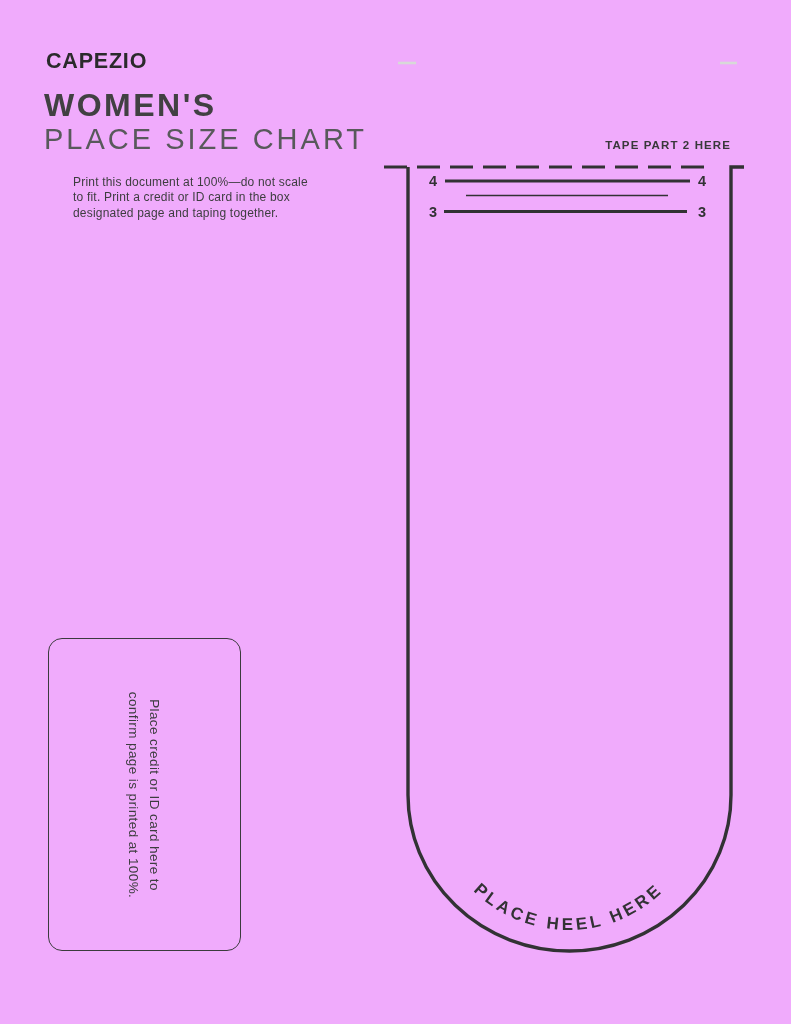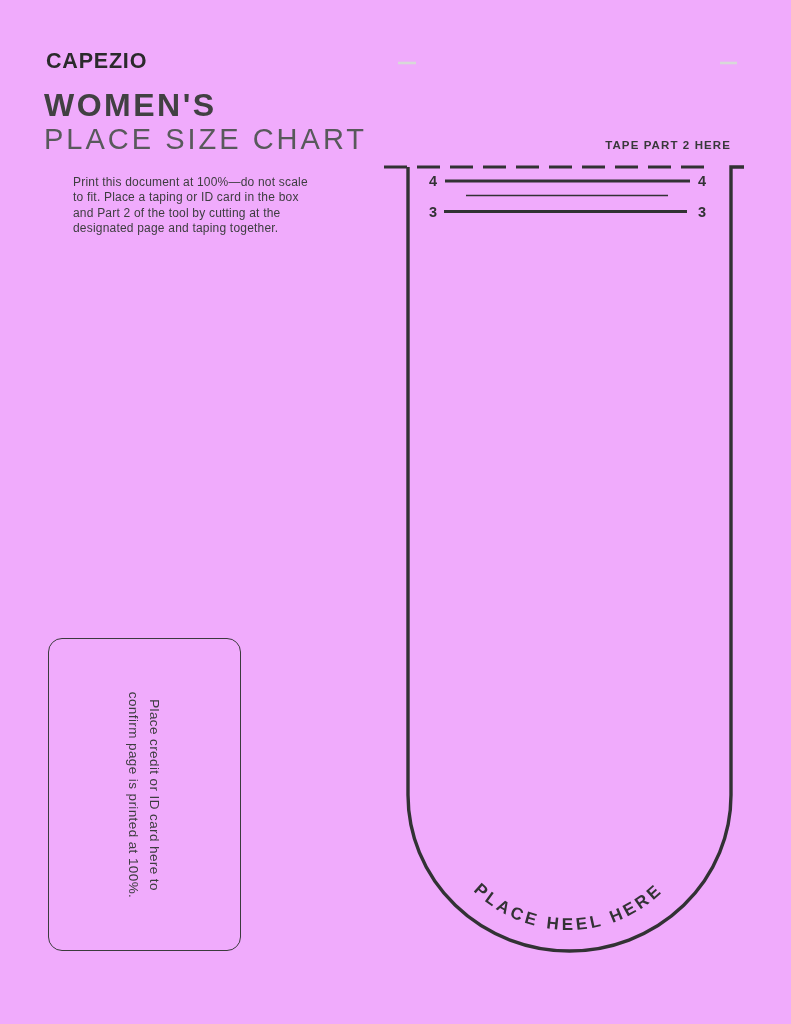--- a/index.html
+++ b/index.html
@@ -87,22 +87,21 @@
 <body>
 
 <div class="page">
 
   <div class="abs logo">CAPEZIO</div>
   <div class="abs title-bold">WOMEN'S</div>
   <div class="abs title-light">PLACE SIZE CHART</div>
 
   <div class="abs instructions">
     <div>Print this document at 100%—do not scale</div>
-    <div>to fit. Place a taping or ID card in the box</div>
-    <div>and Part 2 of the tool by cutting at the</div>
+    <div>to fit. Print a credit or ID card in the box</div>
     <div>designated page and taping together.</div>
   </div>
 
   <div class="abs tape-label">TAPE PART 2 HERE</div>
 
   <div class="abs card-box">
     <div class="card-text">
       <div>Place credit or ID card here to</div>
       <div>confirm page is printed at 100%.</div>
     </div>

